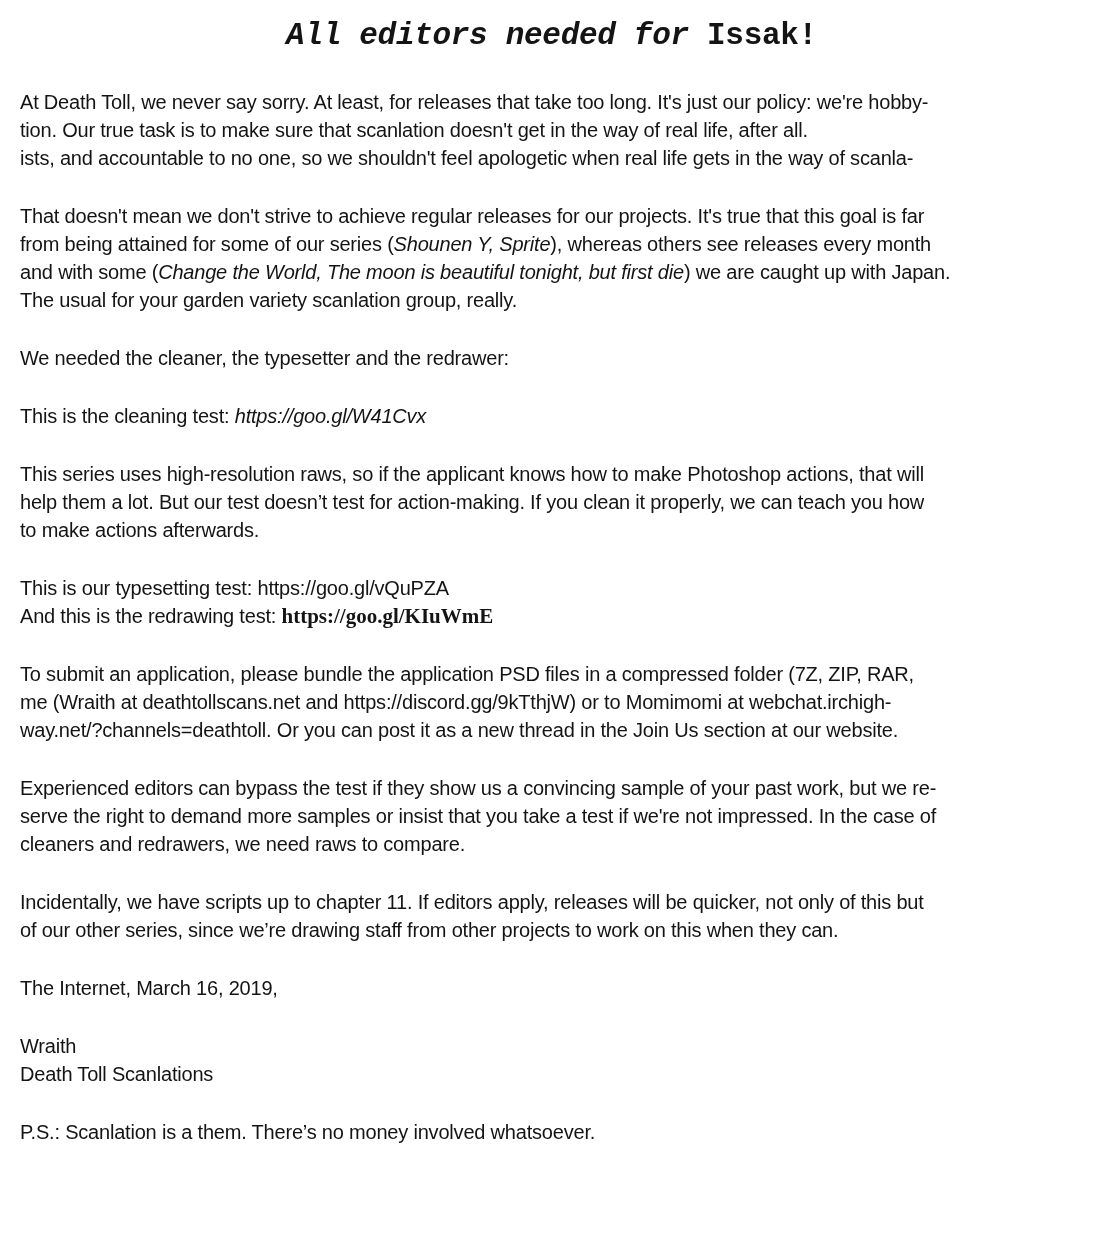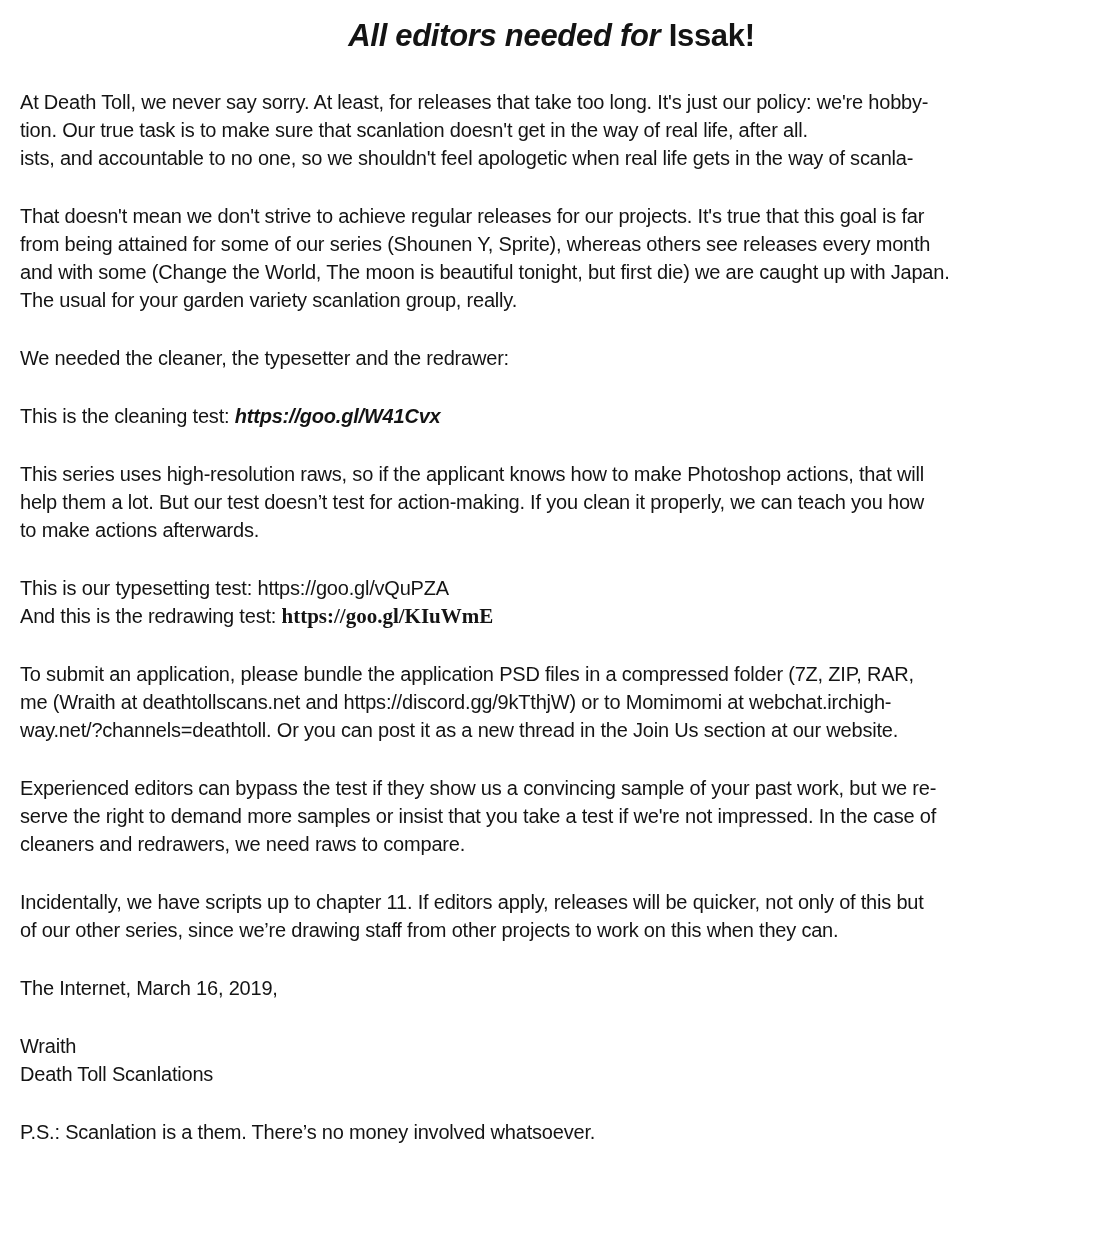--- a/index.html
+++ b/index.html
@@ -21,40 +21,42 @@
     line-height: 28px;
     overflow: hidden;
   }
   .doc-title {
     margin: 0 0 32px 0;
     text-align: center;
     font-size: 31px;
     line-height: 40px;
     font-weight: 700;
     letter-spacing: -0.3px;
+    font-family: Liberation Mono, monospace;
   }
   .doc-title .title-italic {
     font-style: italic;
   }
   .para {
     margin: 0 0 30px 0;
   }
   .para:last-child {
     margin-bottom: 0;
   }
   .align-right {
   }
   .line {
     display: block;
     white-space: nowrap;
   }
   .run-italic {
+    font-style: italic;
   }
   .run-bold-italic {
-    font-weight: 700;
+    font-weight: 400;
     font-style: italic;
   }
   .run-serif-bold {
     font-family: "Liberation Serif", serif;
     font-weight: 700;
     font-size: 21px;
     letter-spacing: 0;
   }
 </style>
 </head>

